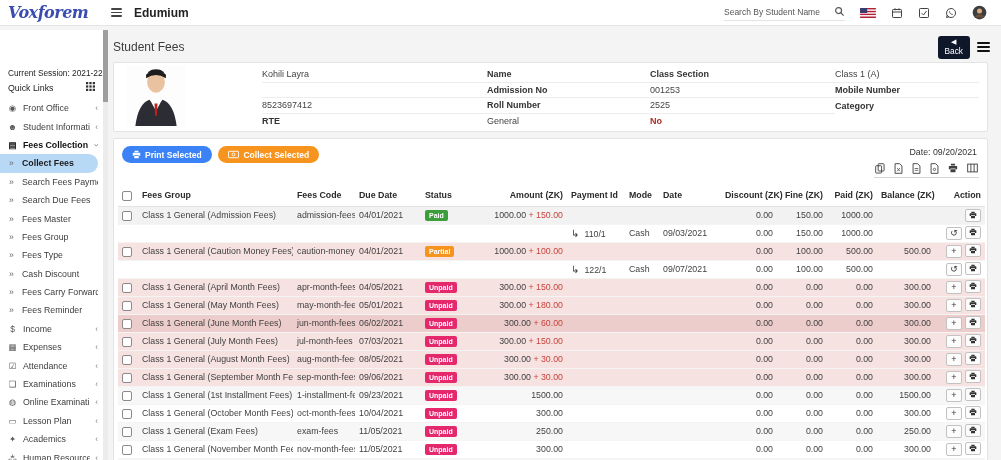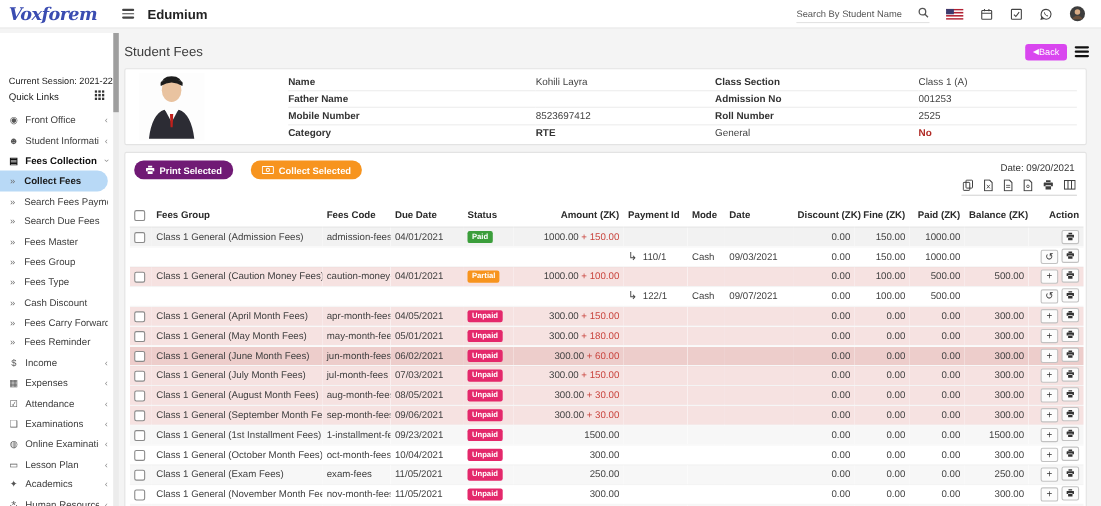--- a/index.html
+++ b/index.html
@@ -39,22 +39,22 @@
   .side-item.parent-active .lbl, .side-item.parent-active .glyph { font-weight:bold; color:#111; }
   .side-item.sub { padding-left:9px; }
   .side-item.sub .mark { color:#666; font-size:8.5px; width:8px; flex:none; }
   .side-item.sub.active { background:#b8d9f6; border-radius:0 11px 11px 0; margin-right:5px; }
   .side-item.sub.active .lbl { color:#1a1a1a; font-weight:bold; }
 
   
   .main { position:absolute; left:108px; top:30px; right:0; bottom:0; padding:8px 13px 0 5px; overflow:hidden; }
   .page-head { display:flex; align-items:center; height:18px; margin-bottom:6px; }
   .page-title { font-size:12px; color:#3c3c3c; }
-  .back-btn { margin-left:auto; background:#d946ef; color:#fff; font-size:8.3px; padding:2.5px 7px;
-              border-radius:3px; display:inline-flex; gap:0; align-items:center; border:none; cursor:pointer; }
+  .back-btn { margin-left:auto; background:#0f172a; color:#fff; font-size:8.3px; padding:2.5px 7px;
+              border-radius:3px; display:inline-flex; gap:0; align-items:center; border:none; cursor:pointer;flex-direction:column; }
   .back-btn .arr { font-size:7px; }
   .panel-burger { margin-left:7px; }
   .panel-burger span { background:#111; height:2px; width:13px; }
 
   .card { background:#fff; border:1px solid #e3e3e3; border-radius:2px; }
 
   
   .info-card { display:flex; padding:4px 8px; height:70px; margin-bottom:6px; }
   .avatar-box { width:140px; display:flex; align-items:center; padding-left:4px; }
   .info-grid { flex:1; display:grid; grid-template-columns:225px 163px 185px 1fr; grid-auto-rows:15.5px; align-items:center; }
@@ -62,21 +62,21 @@
   .icell.lastrow { border-bottom:none; }
   .lbl-cell { font-weight:bold; color:#333; }
   .val-cell { color:#444; }
   .val-red { color:#b02a25; font-weight:bold; }
 
   
   .table-card { padding:5px 4px 0; min-height:420px; }
   .toolbar { display:flex; align-items:flex-start; padding:2px 4px 0; }
   .btn-pill { display:inline-flex; align-items:center; gap:4px; color:#fff; font-size:8.5px; font-weight:bold;
               padding:3.5px 10px; border-radius:11px; border:none; cursor:pointer; }
-  .btn-print { background:#701a75; margin-right:14px; }
+  .btn-print { background:#3b82f6; margin-right:4px; }
   .btn-collect { background:#f7941e; }
   .right-meta { margin-left:auto; text-align:right; }
   .date-label { font-size:8.8px; color:#333; margin:1px 2px 6px 0; }
   .export-group { display:inline-flex; gap:9px; border-bottom:1px solid #d5d5d5; padding:0 1px 3px; }
   .exp-btn { background:none; border:none; padding:0; cursor:pointer; color:#3f3f3f; display:flex; }
 
   table { width:100%; border-collapse:collapse; table-layout:fixed; font-size:8.8px; color:#3f3f3f; margin-top:8px; }
   th { font-size:8.8px; color:#2b2b2b; padding:4px 4px 5px; text-align:left; white-space:nowrap; }
   thead tr { border-bottom:1px solid #e2e2e2; }
   td { padding:0 4px; height:18px; white-space:nowrap; overflow:hidden; }
@@ -312,25 +312,24 @@
         <rect width="64" height="66" fill="#fdfdfd"></rect>
         <path d="M10 64 Q13 40 25 36 L32 42 L39 36 Q51 40 54 64 Z" fill="#2c2c34"></path>
         <polygon points="25.5,36 38.5,36 32,48" fill="#ffffff"></polygon>
         <polygon points="30.4,40 33.6,40 33,53 31,53" fill="#c0201c"></polygon>
         <ellipse cx="32" cy="17" rx="9.5" ry="11.5" fill="#e9c3a0"></ellipse>
         <path d="M21.5 13 Q22 3.5 32 3.5 Q42 3.5 42.5 13 L42.5 10 Q40 6.5 32 6.5 Q24 6.5 21.5 10 Z" fill="#1d1d1d"></path>
         <path d="M21.5 13 Q32 6 42.5 13 L42.5 9 Q32 2 21.5 9 Z" fill="#1d1d1d"></path>
       </svg>
     </div>
     <div class="info-grid" id="info-grid">
+        <div class="icell val-cell">Kohili Layra</div>
         <div class="icell lbl-cell">Name</div>
-        <div class="icell val-cell">Kohili Layra</div>
         <div class="icell lbl-cell">Class Section</div>
         <div class="icell val-cell">Class 1 (A)</div>
-        <div class="icell lbl-cell">Father Name</div>
         <div class="icell val-cell"></div>
         <div class="icell lbl-cell">Admission No</div>
         <div class="icell val-cell">001253</div>
         <div class="icell lbl-cell">Mobile Number</div>
         <div class="icell val-cell">8523697412</div>
         <div class="icell lbl-cell">Roll Number</div>
         <div class="icell val-cell">2525</div>
         <div class="icell lbl-cell lastrow">Category</div>
         <div class="icell lbl-cell lastrow">RTE</div>
         <div class="icell val-cell lastrow">General</div>

